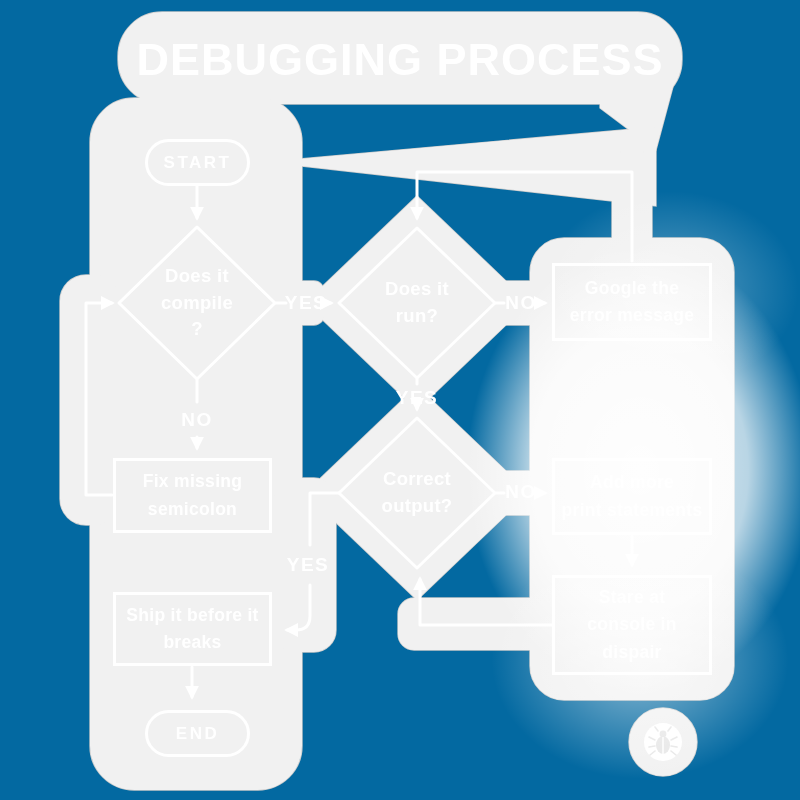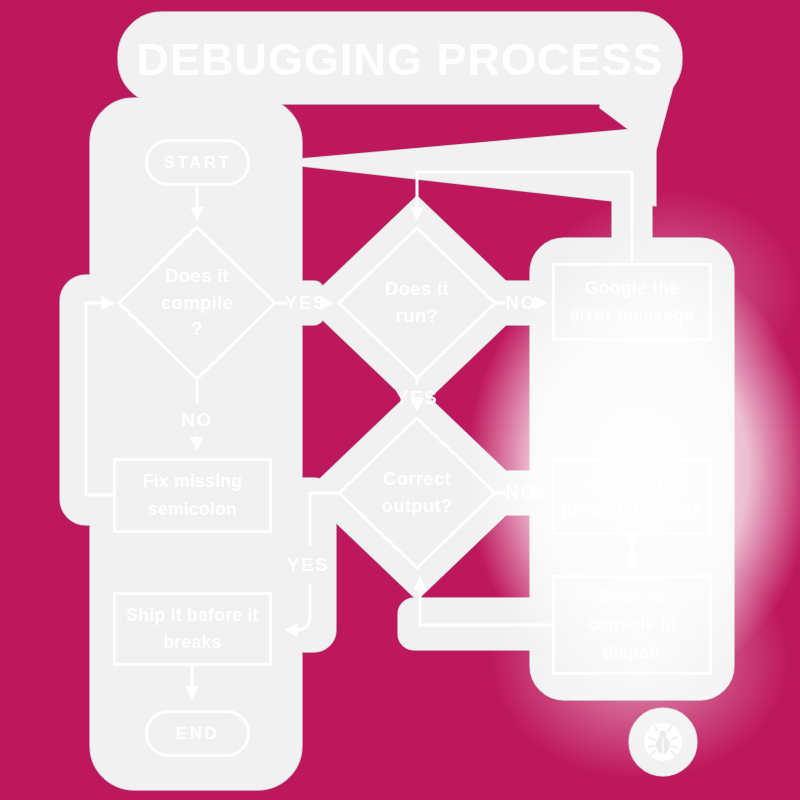--- a/index.html
+++ b/index.html
@@ -1,18 +1,18 @@
 <!DOCTYPE html>
 <html><head>
 <meta charset="utf-8">
 <style>
   html,body{margin:0;padding:0;}
   body{width:800px;height:800px;overflow:hidden;background:#ebebeb;
        font-family:"Liberation Sans","DejaVu Sans",sans-serif;}
-  #stage{position:relative;width:800px;height:800px;background:#be185d;}
+  #stage{position:relative;width:800px;height:800px;background:#0369a1;}
   svg.layer{position:absolute;left:0;top:0;pointer-events:none;}
   .abs{position:absolute;box-sizing:border-box;}
   .node-text{display:flex;align-items:center;justify-content:center;text-align:center;
              white-space:pre-line;font-weight:700;color:#fff;}
   .proc-box{border:3px solid #fff;display:flex;align-items:center;justify-content:center;
             text-align:center;white-space:pre-line;font-weight:700;color:#fff;
             font-size:17.5px;line-height:1.55;letter-spacing:.3px;}
   .pill{border:3.5px solid #fff;border-radius:26px;display:flex;align-items:center;
         justify-content:center;font-weight:800;color:#fff;font-size:17px;letter-spacing:2.5px;}
   .edge-label{display:flex;align-items:center;justify-content:center;font-weight:800;

